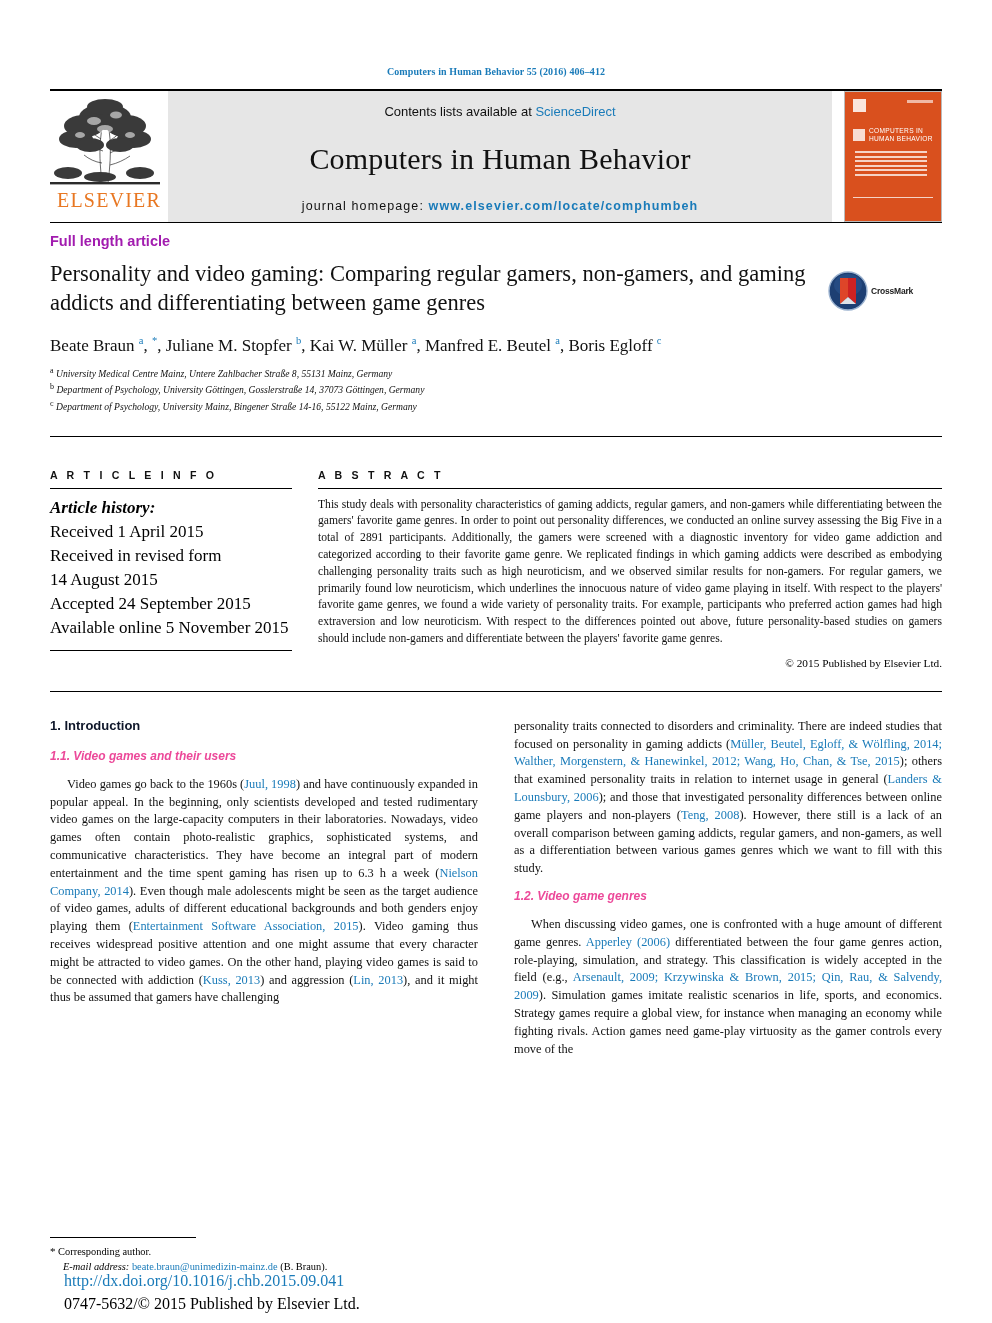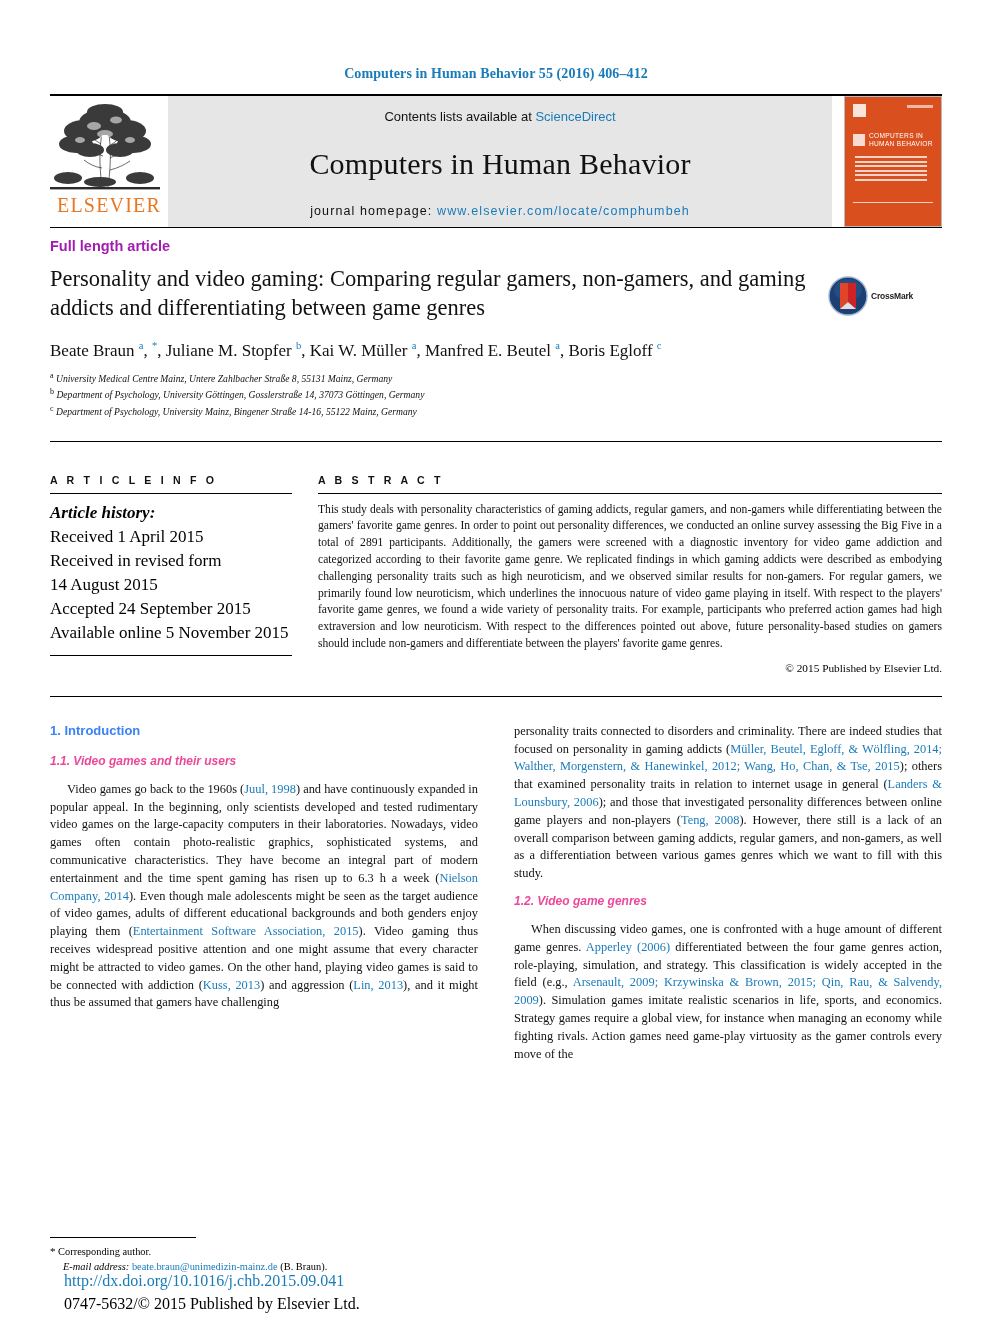--- a/index.html
+++ b/index.html
@@ -20,21 +20,21 @@
     height: 1323px;
     position: relative;
     box-sizing: border-box;
     padding: 0 50px;
   }
 
   
   .runhead {
     text-align: center;
     color: #1a7bb9;
-    font-size: 14px;
+    font-size: 10px;
     font-weight: bold;
     padding-top: 66px;
     letter-spacing: .1px;
   }
 
   
   .masthead {
     margin-top: 12px;
     border-top: 2.5px solid #000;
     height: 131px;
@@ -82,21 +82,21 @@
     font-size: 30px;
     color: #111;
     letter-spacing: .2px;
   }
   .homepage-line {
     font-family: "Liberation Sans", sans-serif;
     font-size: 12.5px;
     color: #111;
     letter-spacing: 1.1px;
   }
-  .homepage-line .url { color: #1a7bb9; }
+  .homepage-line .url { color: #1a7bb9; font-weight: bold; }
   .cover-thumb {
     width: 98px;
     flex: 0 0 98px;
     margin-left: 12px;
     background: #d9501e;
     border: 1px solid #bbb;
     box-sizing: border-box;
     position: relative;
     padding: 7px 8px;
   }
@@ -221,21 +221,21 @@
     margin-top: 26px;
     display: flex;
     gap: 36px;
   }
   .col { width: 439px; }
   h2.secnum {
     font-family: "Liberation Sans", sans-serif;
     font-size: 13px;
     font-weight: bold;
     margin: 0 0 16px 0;
-    color: #3b82f6;
+    color: #0f172a;
   }
   h3.subsec {
     font-family: "Liberation Sans", sans-serif;
     font-size: 12px;
     font-style: italic;
     font-weight: bold;
     margin: 0 0 13px 0;
     color: #ec4899;
   }
   p.para {

